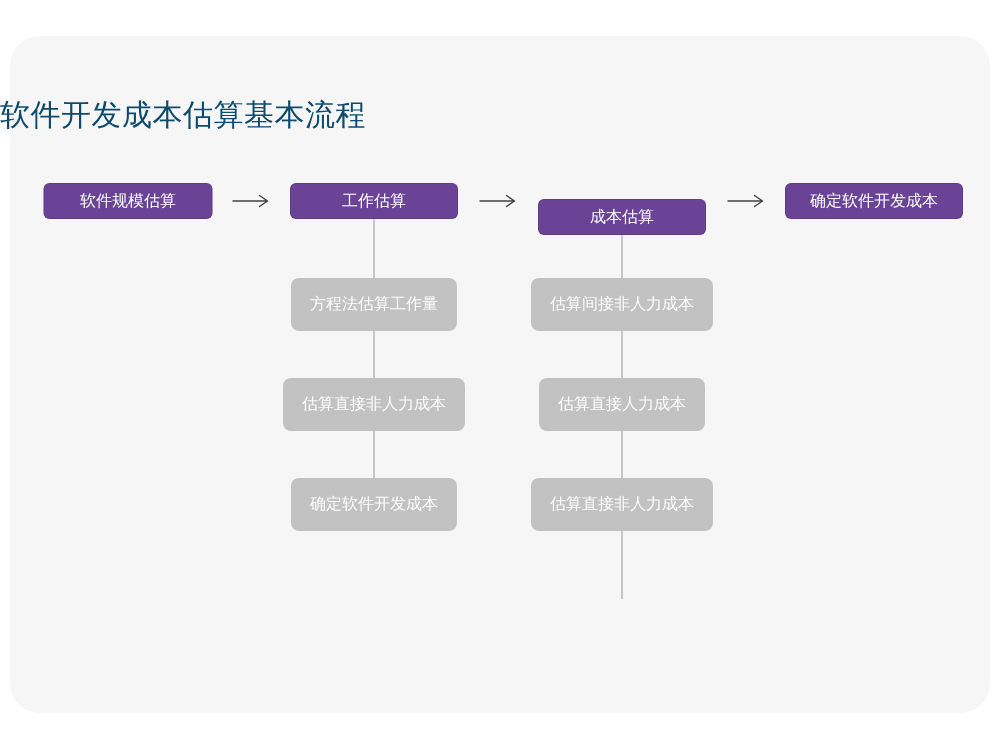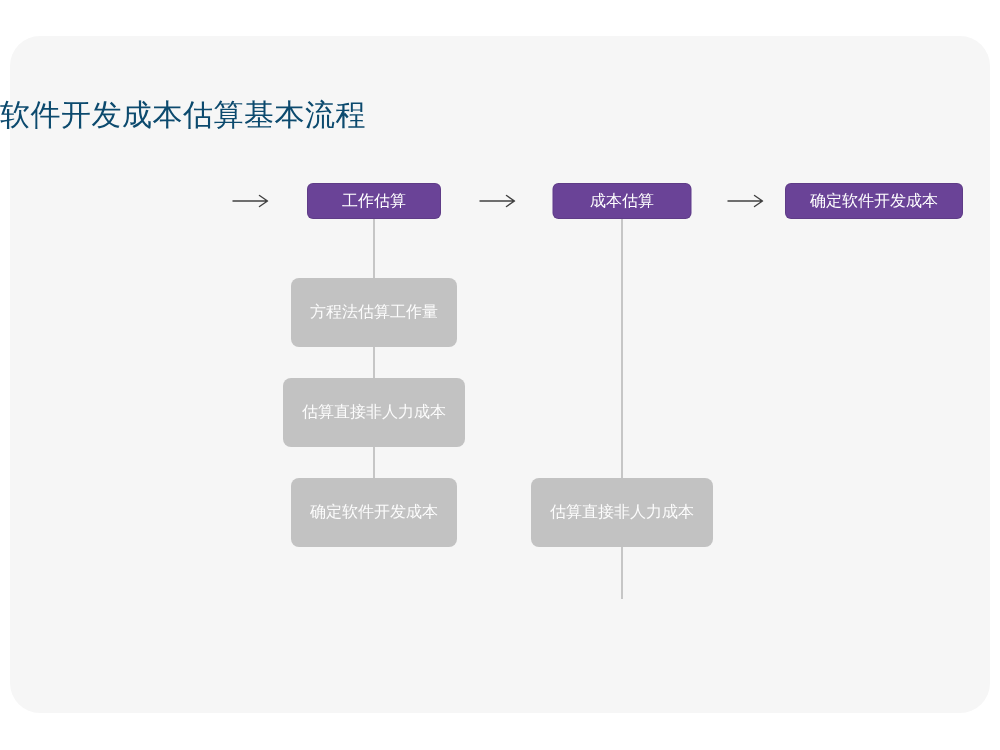--- a/index.html
+++ b/index.html
@@ -37,22 +37,22 @@
     display: flex; align-items: center; justify-content: center;
     background: var(--purple, #6a4397);
     color: #ffffff;
     font-size: 16px;
     border-radius: 6px;
     box-shadow: inset 0 0 0 1px rgba(0,0,0,0.10);
     white-space: nowrap;
     z-index: 3;
   }
   .node-1 { left: 128px; width: 169px; }
-  .node-2 { left: 374px; width: 134px; }
-  .node-3 { left: 622px; width: 139px; }
+  .node-2 { left: 374px; width: 168px; }
+  .node-3 { left: 622px; width: 168px; margin-top: 16px; }
   .node-4 { left: 874px; width: 178px; }
 
   .arrow {
     position: absolute;
     top: 194px;
     width: 38px; height: 14px;
     color: var(--arrow, #414141);
     z-index: 2;
   }
   .arrow-1 { left: 232px; }
@@ -66,21 +66,21 @@
     background: var(--connector, #c6c6c6);
     z-index: 1;
   }
   .vline-work { left: 373px; top: 219px; height: 277px; }
   .vline-cost { left: 621px; top: 219px; height: 380px; }
 
   .sub {
     position: absolute;
     transform: translateX(-50%);
     height: 37px;
-    padding: 16px 19px;
+    padding: 8px 19px;
     display: flex; align-items: center; justify-content: center;
     background: var(--gray-box, #c2c2c2);
     color: #fcfcfc;
     font-size: 16px;
     border-radius: 8px;
     white-space: nowrap;
     z-index: 2;
   }
   .col-work { left: 374px; }
   .col-cost { left: 622px; }
@@ -94,20 +94,21 @@
 
 <div class="stage">
 
   <div class="card"></div>
 
   <div class="title">软件开发成本估算基本流程</div>
 
   <div class="vline vline-work"></div>
   <div class="vline vline-cost"></div>
 
+  <div class="node node-1">软件规模估算</div>
 
   <div class="arrow arrow-1">
     <svg width="38" height="14" viewBox="0 0 38 14" fill="none">
       <path d="M1 7 H35 M27.5 1.5 L35.5 7 L27.5 12.5" stroke="currentColor" stroke-width="1.4" stroke-linecap="round" stroke-linejoin="round" fill="none"></path>
     </svg>
   </div>
 
   <div class="node node-2">工作估算</div>
 
   <div class="arrow arrow-2">
@@ -123,15 +124,17 @@
       <path d="M1 7 H35 M27.5 1.5 L35.5 7 L27.5 12.5" stroke="currentColor" stroke-width="1.4" stroke-linecap="round" stroke-linejoin="round" fill="none"></path>
     </svg>
   </div>
 
   <div class="node node-4">确定软件开发成本</div>
 
   <div class="sub col-work row-1">方程法估算工作量</div>
   <div class="sub col-work row-2">估算直接非人力成本</div>
   <div class="sub col-work row-3">确定软件开发成本</div>
 
+  <div class="sub col-cost row-1">估算间接非人力成本</div>
+  <div class="sub col-cost row-2">估算直接人力成本</div>
   <div class="sub col-cost row-3">估算直接非人力成本</div>
 
 </div>
 
 </body></html>

